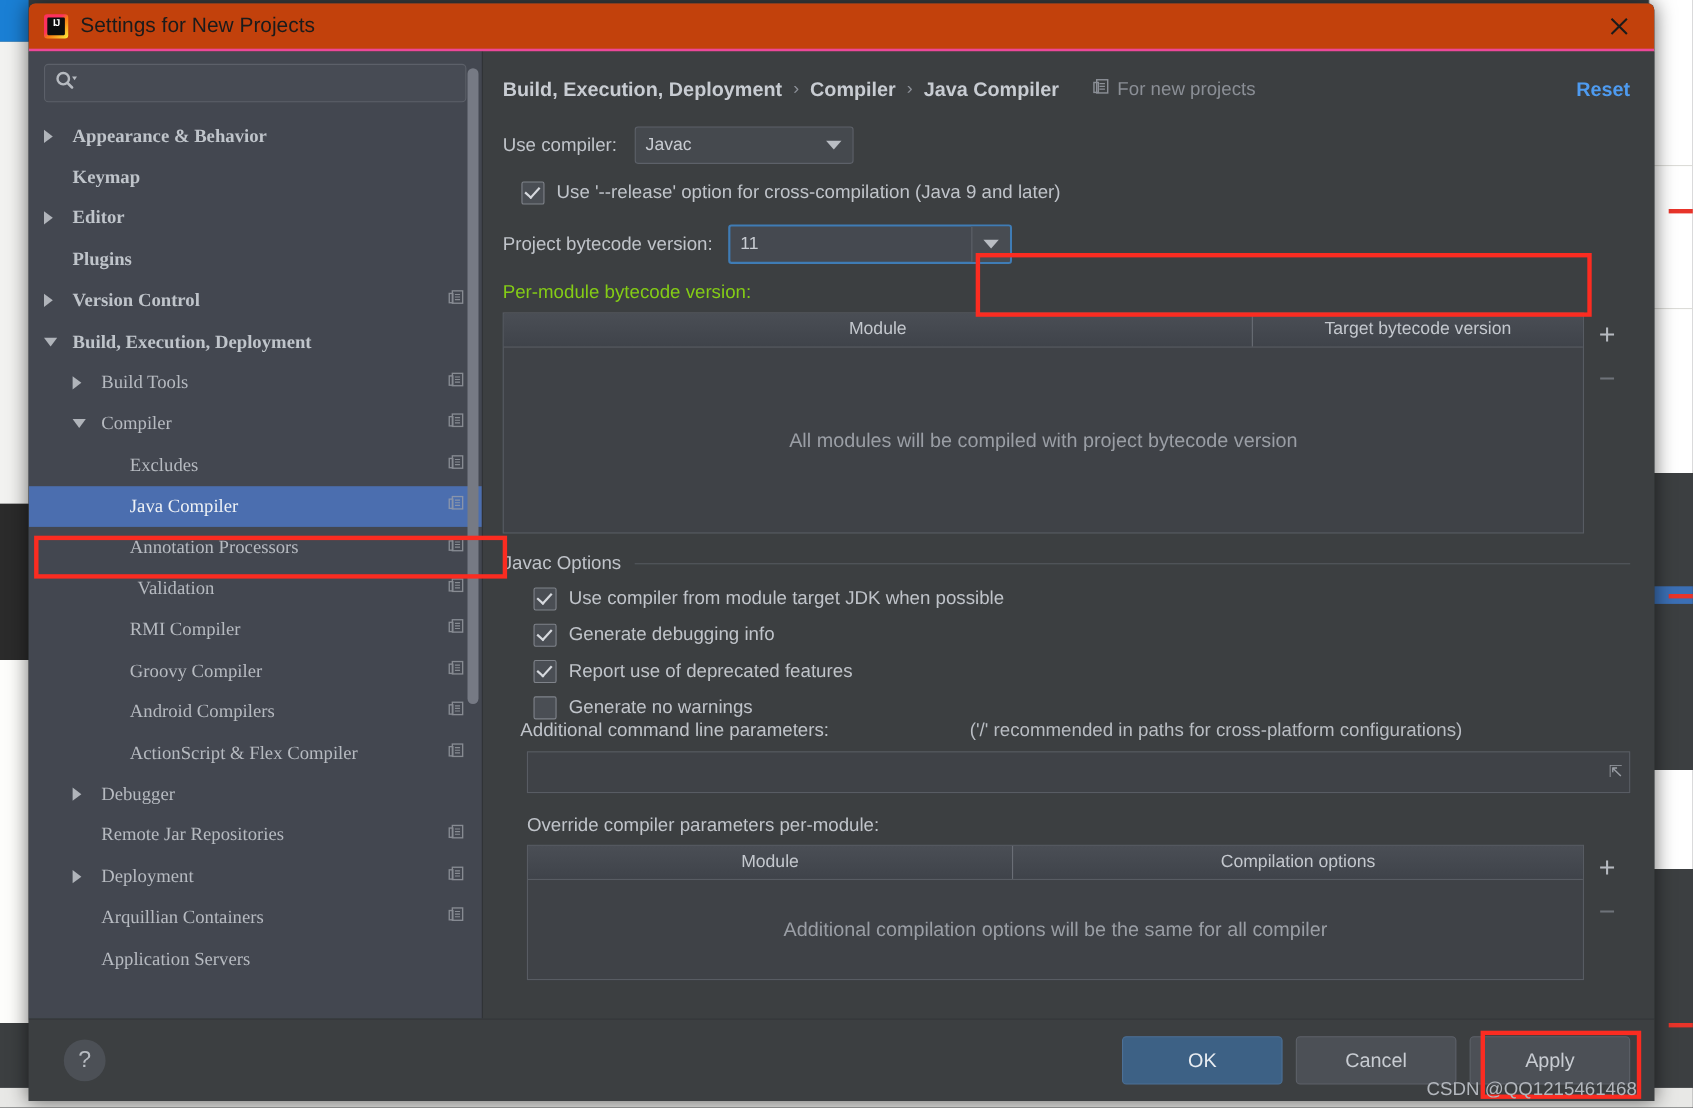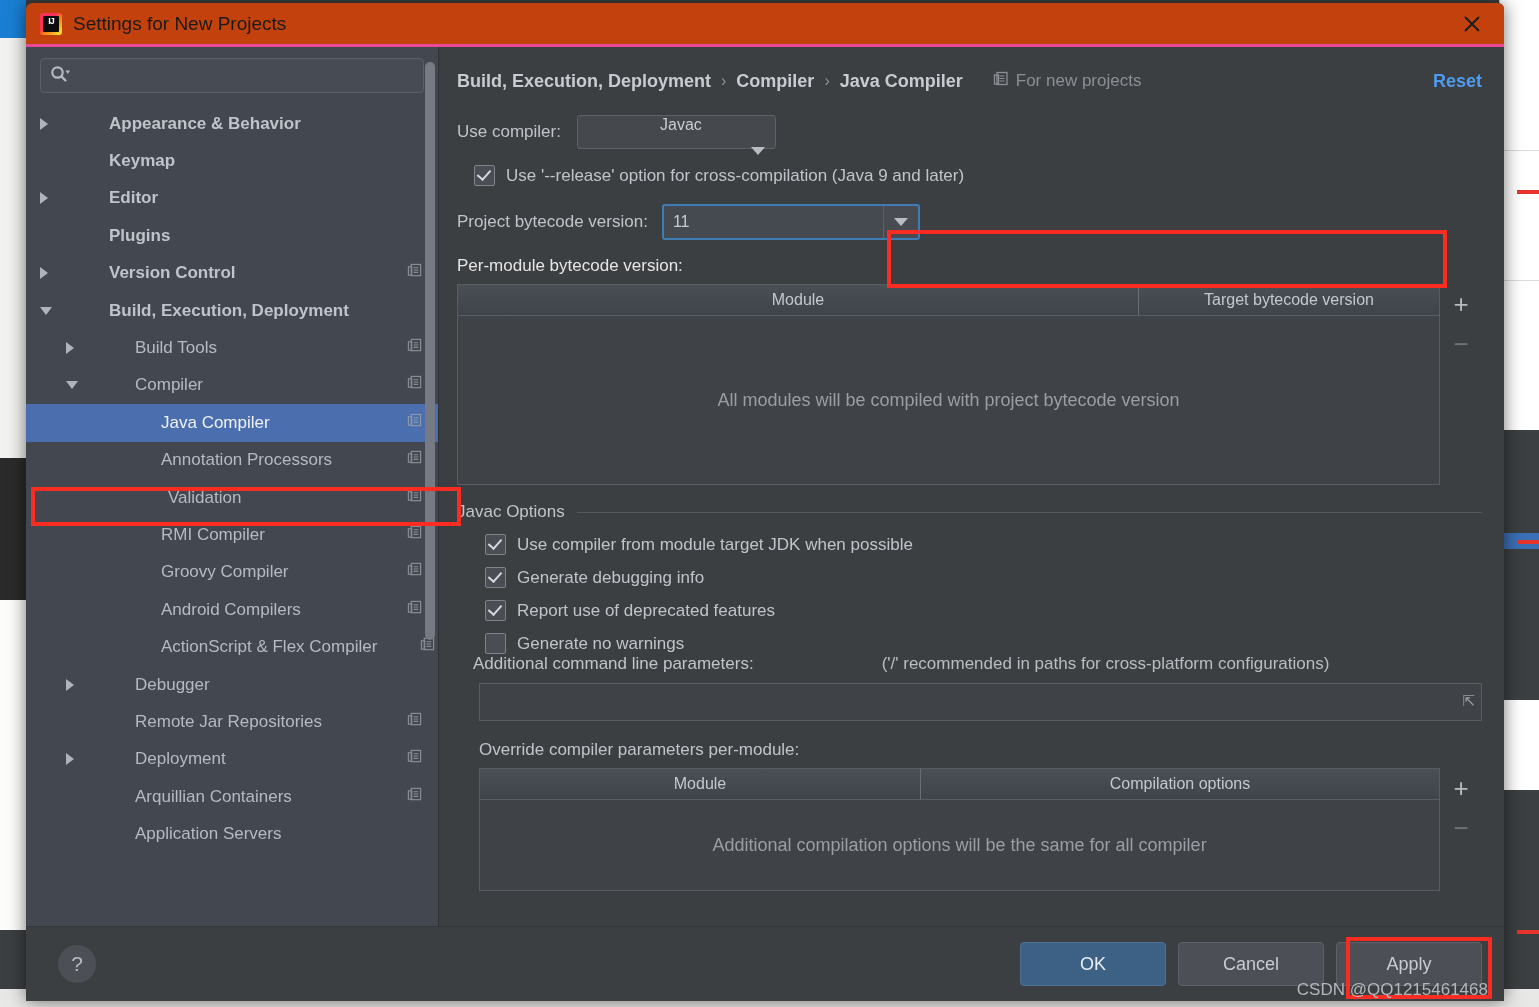--- a/index.html
+++ b/index.html
@@ -60,22 +60,21 @@
   }
   #search-box svg{flex:0 0 auto;}
   #search-input{
     flex:1;background:transparent;border:0;outline:none;color:#d3d6da;
     font-size:14px;font-family:"Liberation Sans",sans-serif;margin-left:5px;
   }
   #tree{flex:1;overflow:hidden;position:relative;padding-top:2px;}
   .tree-item{
     height:37.4px;display:flex;align-items:center;position:relative;
     color:#b6bac0;font-size:17px;cursor:pointer;padding-right:16px;
-    font-family:Liberation Sans, sans-serif;
-    gap:43px;
+    font-family:Liberation Serif, serif;
   }
   .tree-item.bold{font-weight:bold;color:#bfc4ca;}
   .tree-item.sel{background:#4b6eaf;color:#eef1f5;}
   .arrow{width:0;height:0;border-left:8px solid #b0b4ba;border-top:6px solid transparent;border-bottom:6px solid transparent;flex:0 0 auto;}
   .arrow.down{border-left:6px solid transparent;border-right:6px solid transparent;border-top:8px solid #b0b4ba;border-bottom:0;}
   .arrow-slot{width:26px;flex:0 0 26px;display:flex;align-items:center;justify-content:flex-start;}
   .ti-label{white-space:nowrap;}
   .copy-icon{margin-left:auto;flex:0 0 auto;opacity:.75;}
   #sb-scroll{position:absolute;right:3px;top:0;width:10px;height:100%;}
   #sb-thumb{position:absolute;right:0;top:15px;width:10px;height:578px;background:#767a84;border-radius:5px;}
@@ -102,38 +101,38 @@
   .combo{
     height:32px;background:#45494e;border:1px solid #5d6169;border-radius:3px;
     display:flex;align-items:center;color:#c8ccd2;font-size:16px;
     padding-left:9px;cursor:pointer;position:relative;
   }
   .combo .caret{
     width:34px;flex:0 0 34px;display:flex;align-items:center;justify-content:center;
     margin-left:auto;height:100%;
   }
   .caret i{width:0;height:0;border-left:7px solid transparent;border-right:7px solid transparent;border-top:8px solid #b9bdc3;display:block;}
-  #combo-compiler{width:188px;margin-left:16px;flex-direction:column;}
+  #combo-compiler{width:188px;margin-left:16px;}
   #combo-bytecode{width:245px;margin-left:14px;border:2px solid #3f7cb5;background:#454950;}
   #combo-bytecode .caret{border-left:1px solid #5d6169;background:#484c52;}
 
-  .cbrow{display:flex;align-items:center;margin-top:0;}
+  .cbrow{display:flex;align-items:flex-start;margin-top:0;}
   .cb{
     width:19px;height:19px;flex:0 0 19px;border:1px solid #7f838a;border-radius:2px;
     background:#4a4e54;position:relative;cursor:pointer;margin-right:11px;
   }
   .cb.checked::after{
     content:"";position:absolute;left:5px;top:1px;width:6px;height:11px;
     border:solid #d6d9de;border-width:0 2px 2px 0;transform:rotate(42deg);
   }
   .cb-label{color:#c0c4ca;font-size:17px;font-family:"Liberation Sans",sans-serif;}
 
   #release-row{margin-top:16px;padding-left:17px;}
   #bytecode-row{margin-top:14px;height:44px;}
-  #permodule-label{margin-top:12px;color:#e5e5e5;font-size:17px;}
+  #permodule-label{margin-top:12px;color:#84cc16;font-size:17px;}
 
   
   .tbl-wrap{display:flex;margin-top:8px;}
   .tbl{flex:1;border:1px solid #585c63;background:#3f4247;min-width:0;}
   .tbl-head{display:flex;height:30px;background:linear-gradient(#4a4e55,#3f434a);border-bottom:1px solid #585c63;}
   .th{color:#c4c8ce;font-size:16px;display:flex;align-items:center;justify-content:center;font-family:"Liberation Sans",sans-serif;}
   .th.c1{flex:1;border-right:1px solid #6a6e76;}
   .th.c2{flex:0 0 300px;}
   .tbl-body{display:flex;align-items:center;justify-content:center;color:#9a9ea5;font-size:18px;font-family:"Liberation Sans",sans-serif;}
   #tbl1 .tbl-body{height:168px;}
@@ -288,20 +287,29 @@
                 <rect x="4.5" y="1.5" width="10" height="12" stroke="#9ea2a9" stroke-width="1.3" fill="none"></rect>
                 <rect x="1.5" y="4" width="3.5" height="9" stroke="#9ea2a9" stroke-width="1.3" fill="none"></rect>
                 <path d="M7 5h5M7 7.5h5M7 10h5" stroke="#9ea2a9" stroke-width="1.1"></path>
               </svg></span>
           </div>
           <div class="tree-item" style="padding-left: 40px;">
             <span class="arrow-slot">
               <span class="arrow down"></span>
             </span>
             <span class="ti-label">Compiler</span>
+            <span class="copy-icon"><svg width="15" height="15" viewBox="0 0 16 16">
+                <rect x="4.5" y="1.5" width="10" height="12" stroke="#9ea2a9" stroke-width="1.3" fill="none"></rect>
+                <rect x="1.5" y="4" width="3.5" height="9" stroke="#9ea2a9" stroke-width="1.3" fill="none"></rect>
+                <path d="M7 5h5M7 7.5h5M7 10h5" stroke="#9ea2a9" stroke-width="1.1"></path>
+              </svg></span>
+          </div>
+          <div class="tree-item" style="padding-left: 66px;">
+            <span class="arrow-slot"></span>
+            <span class="ti-label">Excludes</span>
             <span class="copy-icon"><svg width="15" height="15" viewBox="0 0 16 16">
                 <rect x="4.5" y="1.5" width="10" height="12" stroke="#9ea2a9" stroke-width="1.3" fill="none"></rect>
                 <rect x="1.5" y="4" width="3.5" height="9" stroke="#9ea2a9" stroke-width="1.3" fill="none"></rect>
                 <path d="M7 5h5M7 7.5h5M7 10h5" stroke="#9ea2a9" stroke-width="1.1"></path>
               </svg></span>
           </div>
           <div class="tree-item sel" style="padding-left: 66px;">
             <span class="arrow-slot"></span>
             <span class="ti-label">Java Compiler</span>
             <span class="copy-icon"><svg width="15" height="15" viewBox="0 0 16 16">

